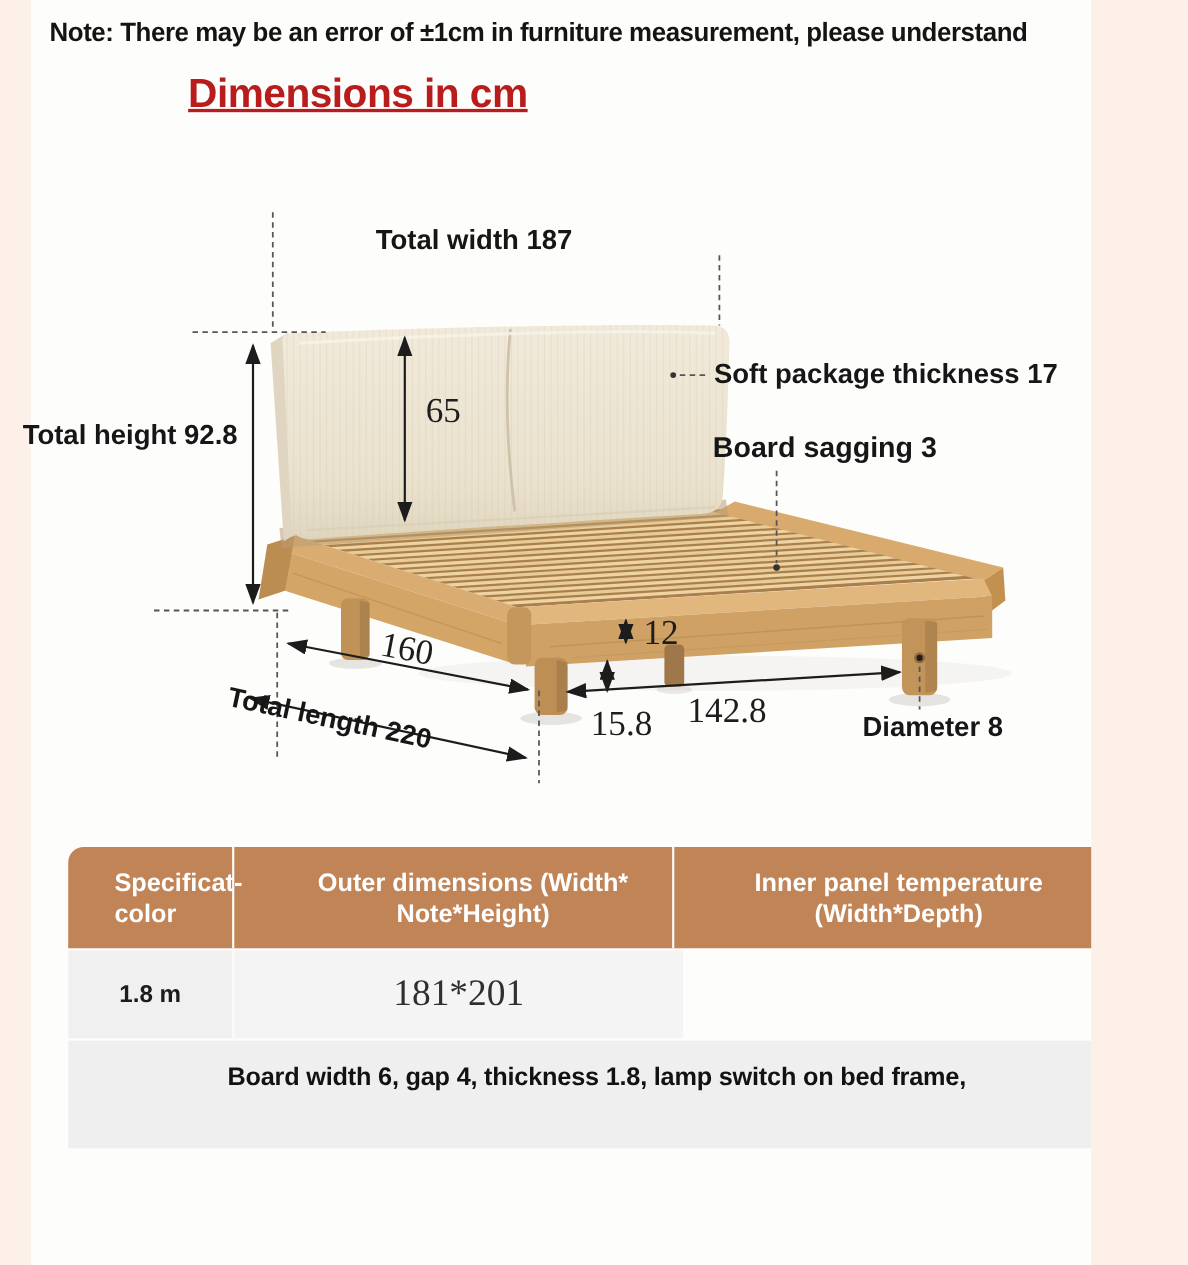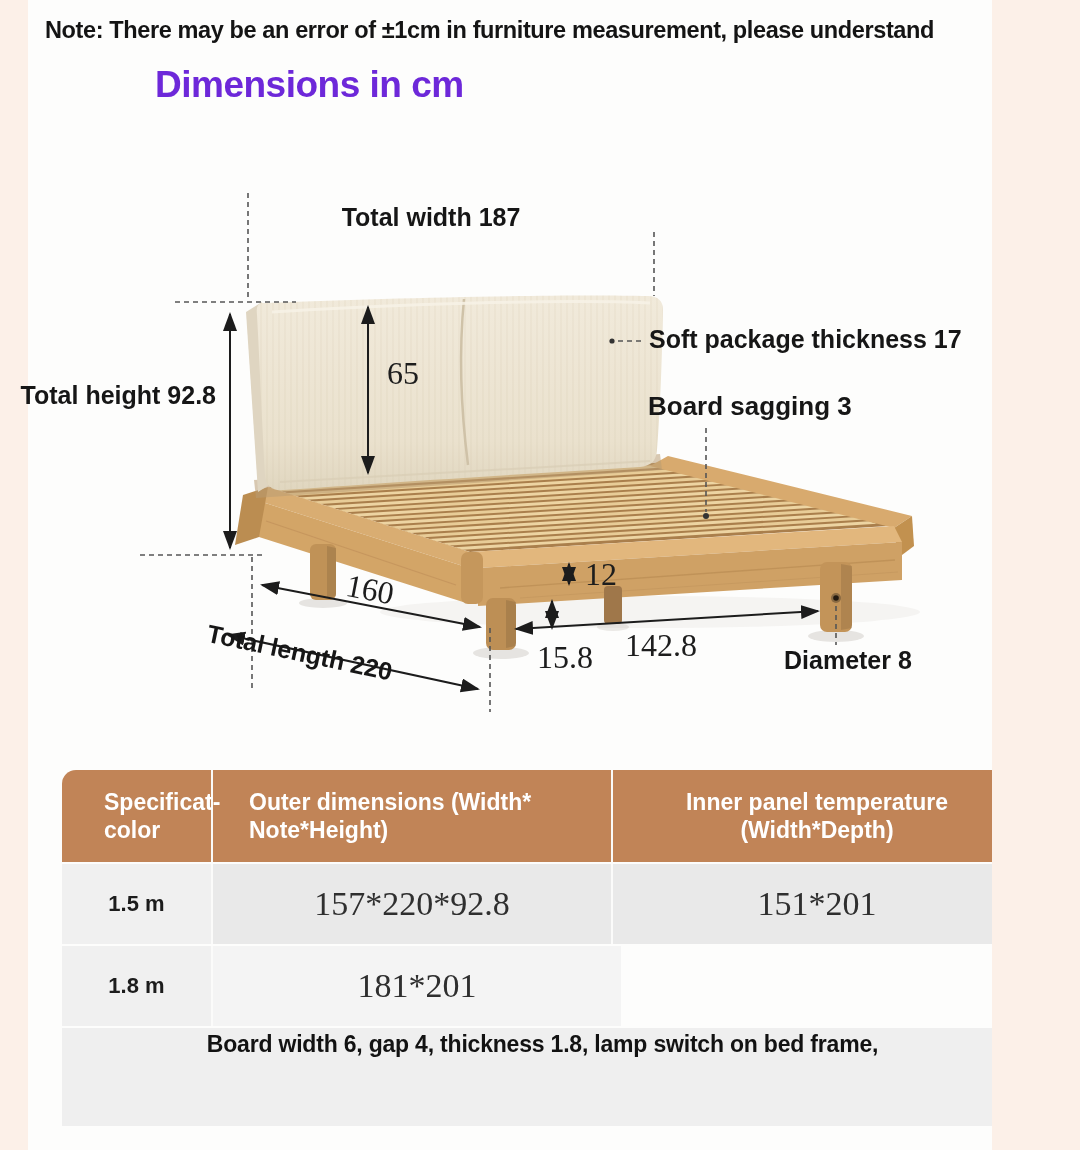--- a/index.html
+++ b/index.html
@@ -1,44 +1,44 @@
 <!DOCTYPE html>
 <html><head>
 <meta charset="utf-8">
 <style>
   html,body{margin:0;padding:0;}
   body{width:1080px;height:1150px;background:#fcf0e8;font-family:"Liberation Sans",sans-serif;}
   .page{position:relative;width:992px;height:1150px;overflow:hidden;}
   .content-panel{position:absolute;left:28px;top:0;width:1017px;height:1150px;background:#fdfdfc;}
   .note-banner{position:absolute;left:45px;top:16px;width:960px;font-size:24px;font-weight:bold;
     color:#141414;letter-spacing:-0.4px;transform:scaleX(.98);transform-origin:left top;}
-  .heading{position:absolute;left:155px;top:64px;margin:0;font-size:37px;font-weight:bold;
-    color:#6d28d9;letter-spacing:-0.5px;}
+  .heading{position:absolute;left:171px;top:64px;margin:0;font-size:37px;font-weight:bold;
+    color:#b91c1c;letter-spacing:-0.5px;text-decoration:underline;}
   svg.diagram{position:absolute;left:0;top:0;}
   text.lbl{font-family:"Liberation Sans",sans-serif;font-weight:bold;fill:#161616;font-size:25px;}
   text.lbl-sm{font-family:"Liberation Sans",sans-serif;font-weight:bold;fill:#161616;font-size:26px;}
   text.num{font-family:"Liberation Serif",serif;fill:#1d1d1d;font-size:32px;}
   .spec-table{position:absolute;left:62px;top:770px;width:961px;}
   .t-header{display:flex;height:92px;background:#c18457;border-radius:14px 14px 0 0;overflow:hidden;}
   .t-header .cell{color:#fff;font-weight:bold;font-size:23px;line-height:28px;display:flex;
     flex-direction:column;justify-content:center;}
   .c1{width:151px;box-sizing:border-box;border-right:2px solid #fbfbfa;}
-  .c2{width:400px;box-sizing:border-box;border-right:2px solid #fbfbfa;}
+  .c2{width:400px;box-sizing:border-box;border-right:2px solid #fbfbfa;align-items:center;}
   .c3{width:408px;box-sizing:border-box;}
   .t-header .c1{padding-left:42px;}
   .t-header .c2{padding-left:36px;}
   .t-header .c3{align-items:center;text-align:center;padding:0 6px;}
   .t-row{display:flex;height:80px;margin-top:2px;}
   .t-row .cell{display:flex;align-items:center;justify-content:center;}
   .t-row .c1{background:#f0f0f0;font-weight:bold;font-size:22px;color:#1c1c1c;}
   .row1 .c2,.row1 .c3{background:#e9e9e9;}
   .row2 .c2,.row2 .c3{background:#f4f4f4;}
   .t-row .c2,.t-row .c3{font-family:"Liberation Serif",serif;font-size:34px;color:#2f2f2f;}
   .t-note{margin-top:2px;height:98px;background:#efefef;text-align:center;box-sizing:border-box;
-    padding-top:0;font-size:23px;font-weight:bold;color:#121212;line-height:33px;letter-spacing:-0.2px;}
+    padding-top:16px;font-size:23px;font-weight:bold;color:#121212;line-height:33px;letter-spacing:-0.2px;}
 </style>
 </head>
 <body>
 
 <div class="page">
   <div class="content-panel"></div>
 
   <div class="note-banner">Note: There may be an error of ±1cm in furniture measurement, please understand</div>
   <h1 class="heading">Dimensions in cm</h1>
 
@@ -171,25 +171,20 @@
       </div>
       <div class="cell c2">
         <span>Outer dimensions (Width*</span>
         <span>Note*Height)</span>
       </div>
       <div class="cell c3">
         <span>Inner panel temperature (Width*Depth)</span>
       </div>
     </div>
 
-    <div class="t-row row1">
-      <div class="cell c1">1.5 m</div>
-      <div class="cell c2">157*220*92.8</div>
-      <div class="cell c3">151*201</div>
-    </div>
 
     <div class="t-row row2">
       <div class="cell c1">1.8 m</div>
       <div class="cell c3">181*201</div>
     </div>
 
     <div class="t-note">
       <div>Board width 6, gap 4, thickness 1.8, lamp switch on bed frame,</div>
     </div>
   </div>

